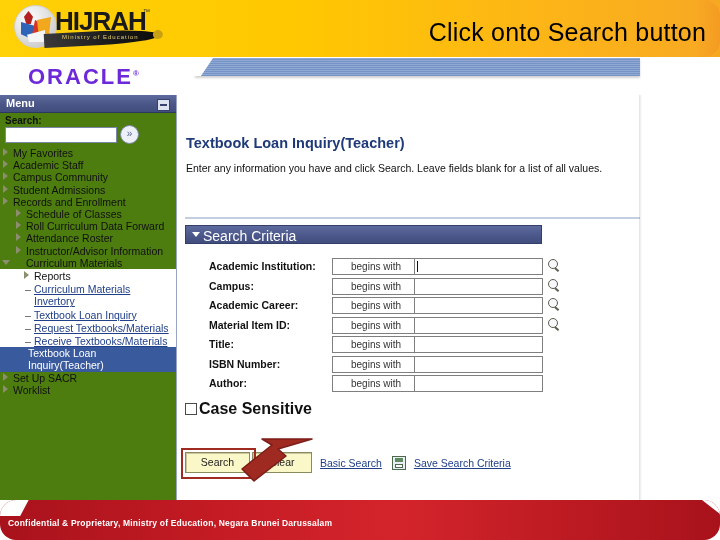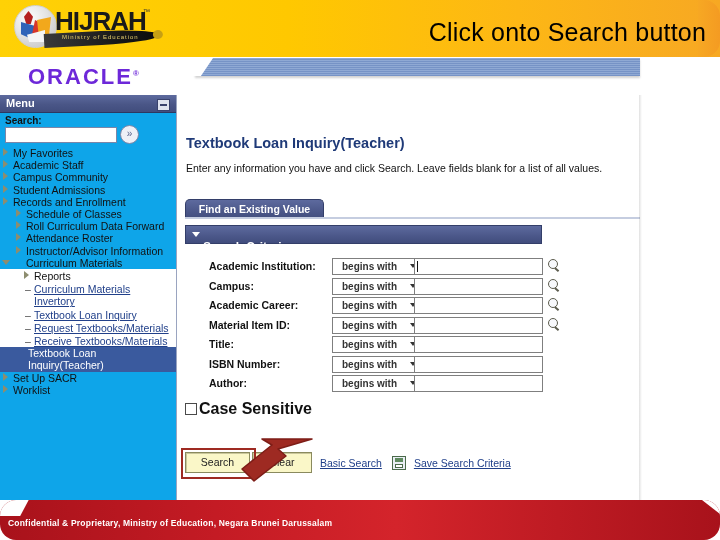--- a/index.html
+++ b/index.html
@@ -78,21 +78,21 @@
     position:absolute;left:185px;top:58px;width:22px;height:18px;background:#fff;
     transform:skewX(-34deg);
   }
 
   
   .app{position:absolute;left:0;top:95px;width:640px;height:405px;background:#fff;overflow:hidden;}
 
   
   .sidebar{
     position:absolute;left:0;top:0;width:176px;height:405px;
-    background:#0ea5e9;border-right:1px solid #9aa4c0;
+    background:#4d7c0f;border-right:1px solid #9aa4c0;
   }
   .menu-header{
     position:absolute;left:0;top:0;width:176px;height:17px;
     background:linear-gradient(180deg,#5d6a9e 0%,#4a5687 55%,#414d7d 100%);
     border-bottom:1px solid #2d3860;
   }
   .menu-header .t{
     position:absolute;left:6px;top:2px;font-size:11px;font-weight:bold;color:#fff;
   }
   .collapse-btn{
@@ -152,30 +152,30 @@
   }
   .sc-bar{
     position:absolute;left:8px;top:130px;width:355px;height:17px;
     background:linear-gradient(180deg,#5d6a9e 0%,#4b5789 60%,#414d7d 100%);
     border:1px solid #333e69;
   }
   .sc-bar .caret{
     position:absolute;left:6px;top:6px;width:0;height:0;
     border-left:4px solid transparent;border-right:4px solid transparent;border-top:5px solid #fff;
   }
-  .sc-bar .t{position:absolute;left:17px;top:14px;font-size:12px;font-weight:bold;color:#fff;}
+  .sc-bar .t{position:absolute;left:17px;top:2px;font-size:14px;font-weight:normal;color:#fff;}
 
   
   .crit{position:absolute;left:8px;top:163px;width:450px;}
   .row{position:relative;height:19.5px;margin-left:24px;}
   .row .lab{position:absolute;left:0;top:2px;font-size:10.5px;font-weight:bold;color:#111;white-space:nowrap;}
   .row .sel{
     position:absolute;left:123px;top:0;width:77px;height:15px;
     background:#fff;border:1px solid #7f7f7f;font-size:10px;color:#333;
-    padding-left:9px;line-height:15px;font-weight:bold;
+    padding-left:18px;line-height:15px;
   }
   .row .sel .cv{
     position:absolute;right:3px;top:5px;width:0;height:0;
     border-left:3.5px solid transparent;border-right:3.5px solid transparent;border-top:4px solid #333;
   }
   .row .fld{
     position:absolute;left:205px;top:0;width:127px;height:15px;
     background:#fff;border:1px solid #7f7f7f;
   }
   .row .fld.focused:after{
@@ -308,21 +308,20 @@
         <div class="tnode lvl3 selected"><span>Textbook Loan Inquiry(Teacher)</span></div>
         <div class="tnode lvl1"><span class="arw"></span><span>Set Up SACR</span></div>
         <div class="tnode lvl1"><span class="arw"></span><span>Worklist</span></div>
       </div>
   </div>
 
   <div class="main">
     <div class="page-title">Textbook Loan Inquiry(Teacher)</div>
     <div class="page-instr">Enter any information you have and click Search. Leave fields blank for a list of all values.</div>
 
-    <div class="tab">Find an Existing Value</div>
     <div class="tab-underline"></div>
 
     <div class="sc-bar">
       <span class="caret"></span>
       <span class="t">Search Criteria</span>
     </div>
 
     <div class="crit" id="crit">
         <div class="row">
           <span class="lab">Academic Institution:</span>

